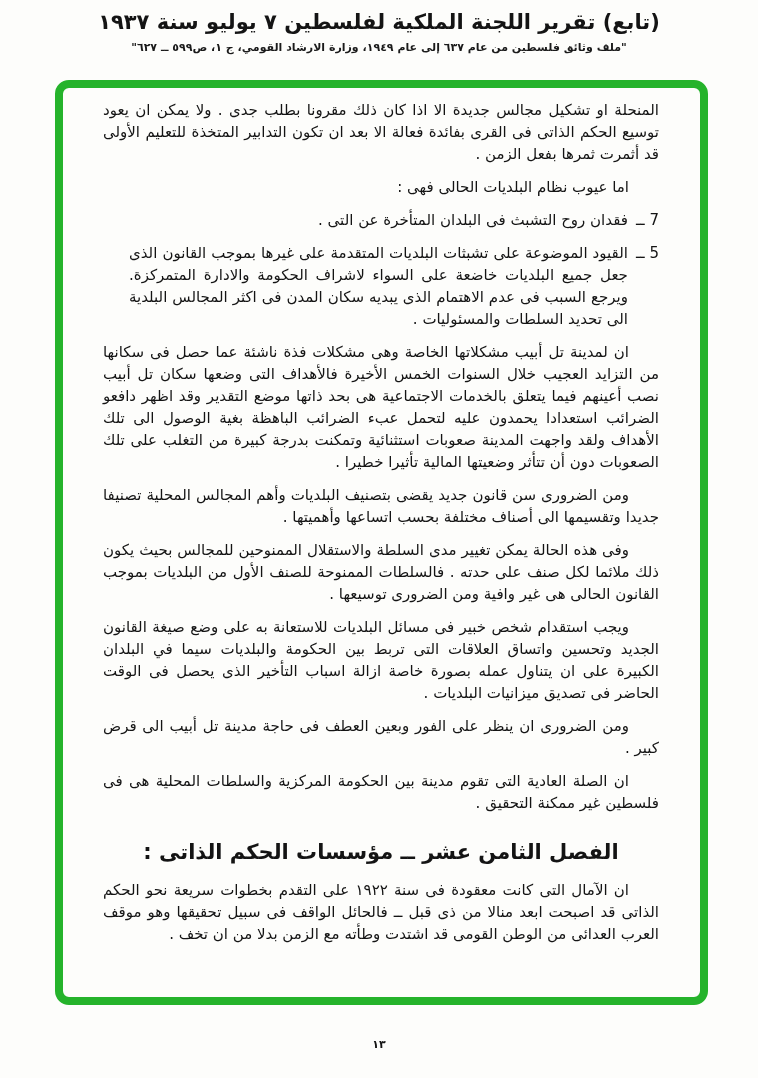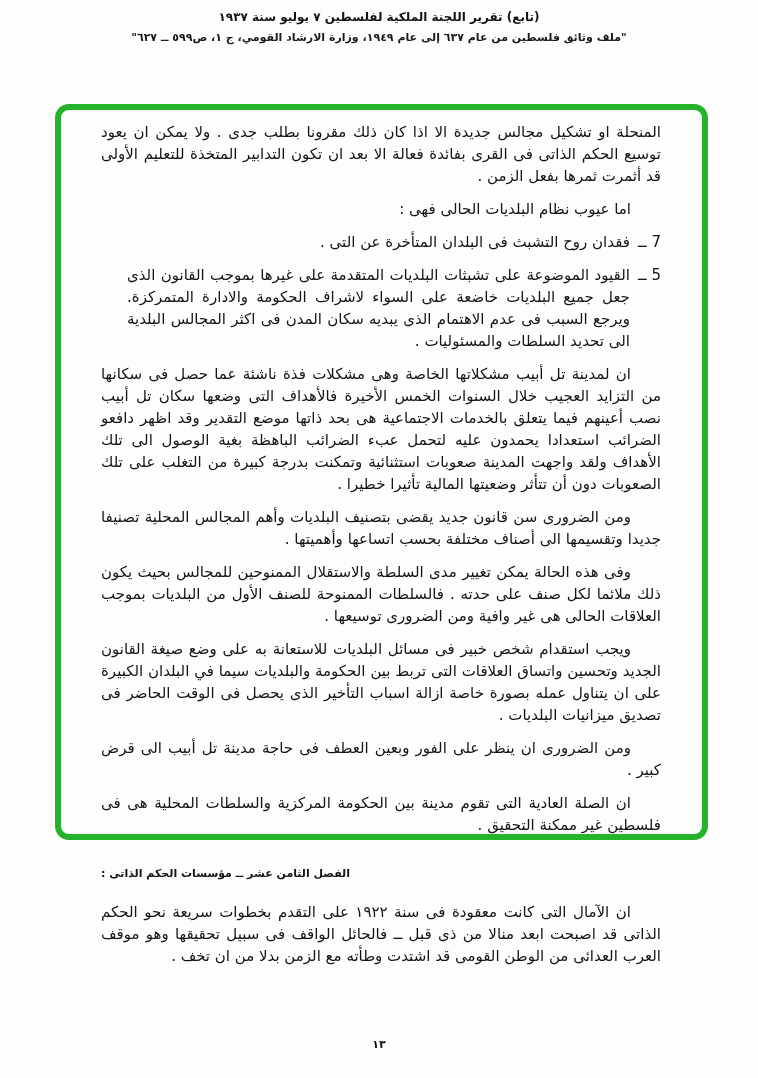--- a/index.html
+++ b/index.html
@@ -19,42 +19,41 @@
   
   .header {
     position: absolute;
     top: 10px;
     left: 0;
     right: 0;
     text-align: center;
     direction: rtl;
   }
   .header-title {
-    font-size: 12px;
+    font-size: 21px;
     font-weight: bold;
     letter-spacing: 0.2px;
   }
   .header-source {
     margin-top: 7px;
     font-size: 11px;
     font-weight: bold;
     color: #1a1a1a;
   }
   
   .green-box {
     position: absolute;
     left: 55px;
     top: 80px;
     width: 653px;
-    height: 736px;
-    border: 6px solid #eab308;
+    height: 925px;
+    border: 8px solid #eab308;
     border-radius: 14px;
     box-sizing: border-box;
     background: transparent;
-    margin-top: 24px;
   }
   
   .content {
     position: absolute;
     top: 0; left: 0; right: 0; bottom: 0;
     padding: 11px 41px 0 40px;
     direction: rtl;
     text-align: justify;
     font-size: 15px;
     line-height: 22px;
@@ -74,22 +73,22 @@
     flex: 0 0 auto;
     white-space: nowrap;
   }
   .list-text {
     flex: 1 1 auto;
     text-align: justify;
   }
   .section-heading {
     margin: 27px 0 16px 0;
     font-weight: bold;
-    font-size: 11px;
-    text-align: left;
+    font-size: 21px;
+    text-align: center;
     text-indent: 0;
   }
   
   .page-number {
     position: absolute;
     top: 1038px;
     left: 0;
     right: 0;
     text-align: center;
     font-size: 11px;
@@ -121,21 +120,21 @@
 
       <div class="list-item">
         <span class="list-num">5 ــ</span>
         <span class="list-text">القيود الموضوعة على تشبثات البلديات المتقدمة على غيرها بموجب القانون الذى جعل جميع البلديات خاضعة على السواء لاشراف الحكومة والادارة المتمركزة. ويرجع السبب فى عدم الاهتمام الذى يبديه سكان المدن فى اكثر المجالس البلدية الى تحديد السلطات والمسئوليات .</span>
       </div>
 
       <p class="para indent">ان لمدينة تل أبيب مشكلاتها الخاصة وهى مشكلات فذة ناشئة عما حصل فى سكانها من التزايد العجيب خلال السنوات الخمس الأخيرة فالأهداف التى وضعها سكان تل أبيب نصب أعينهم فيما يتعلق بالخدمات الاجتماعية هى بحد ذاتها موضع التقدير وقد اظهر دافعو الضرائب استعدادا يحمدون عليه لتحمل عبء الضرائب الباهظة بغية الوصول الى تلك الأهداف ولقد واجهت المدينة صعوبات استثنائية وتمكنت بدرجة كبيرة من التغلب على تلك الصعوبات دون أن تتأثر وضعيتها المالية تأثيرا خطيرا .</p>
 
       <p class="para indent">ومن الضرورى سن قانون جديد يقضى بتصنيف البلديات وأهم المجالس المحلية تصنيفا جديدا وتقسيمها الى أصناف مختلفة بحسب اتساعها وأهميتها .</p>
 
-      <p class="para indent">وفى هذه الحالة يمكن تغيير مدى السلطة والاستقلال الممنوحين للمجالس بحيث يكون ذلك ملائما لكل صنف على حدته . فالسلطات الممنوحة للصنف الأول من البلديات بموجب العلاقات الحالى هى غير وافية ومن الضرورى توسيعها .</p>
+      <p class="para indent">وفى هذه الحالة يمكن تغيير مدى السلطة والاستقلال الممنوحين للمجالس بحيث يكون ذلك ملائما لكل صنف على حدته . فالسلطات الممنوحة للصنف الأول من البلديات بموجب القانون الحالى هى غير وافية ومن الضرورى توسيعها .</p>
 
       <p class="para indent">ويجب استقدام شخص خبير فى مسائل البلديات للاستعانة به على وضع صيغة القانون الجديد وتحسين واتساق العلاقات التى تربط بين الحكومة والبلديات سيما في البلدان الكبيرة على ان يتناول عمله بصورة خاصة ازالة اسباب التأخير الذى يحصل فى الوقت الحاضر فى تصديق ميزانيات البلديات .</p>
 
       <p class="para indent">ومن الضرورى ان ينظر على الفور وبعين العطف فى حاجة مدينة تل أبيب الى قرض كبير .</p>
 
       <p class="para indent">ان الصلة العادية التى تقوم مدينة بين الحكومة المركزية والسلطات المحلية هى فى فلسطين غير ممكنة التحقيق .</p>
 
       <p class="section-heading">الفصل الثامن عشر ــ مؤسسات الحكم الذاتى :</p>
 
       <p class="para indent">ان الآمال التى كانت معقودة فى سنة ١٩٢٢ على التقدم بخطوات سريعة نحو الحكم الذاتى قد اصبحت ابعد منالا من ذى قبل ــ فالحائل الواقف فى سبيل تحقيقها وهو موقف العرب العدائى من الوطن القومى قد اشتدت وطأته مع الزمن بدلا من ان تخف .</p>

